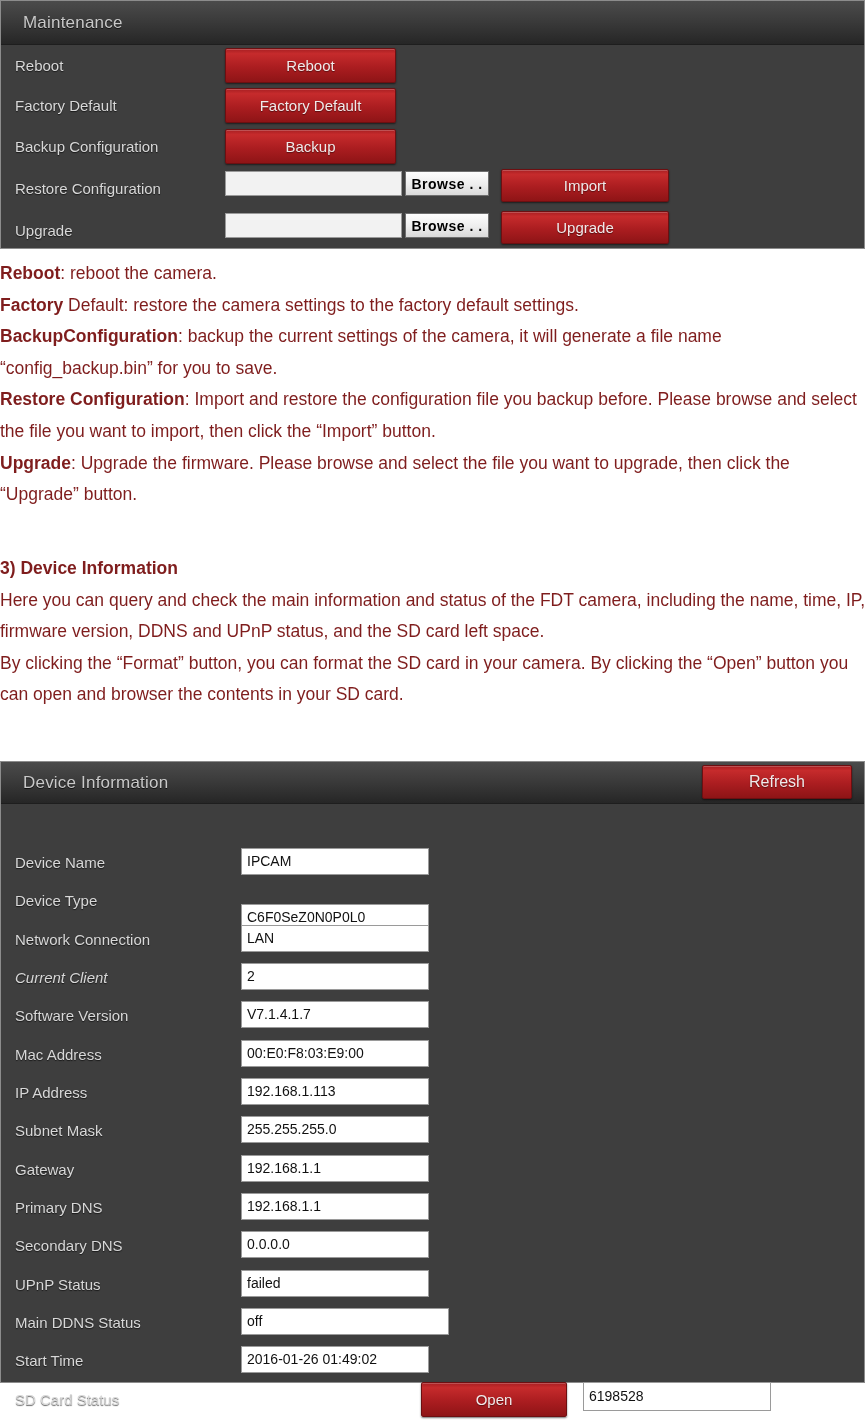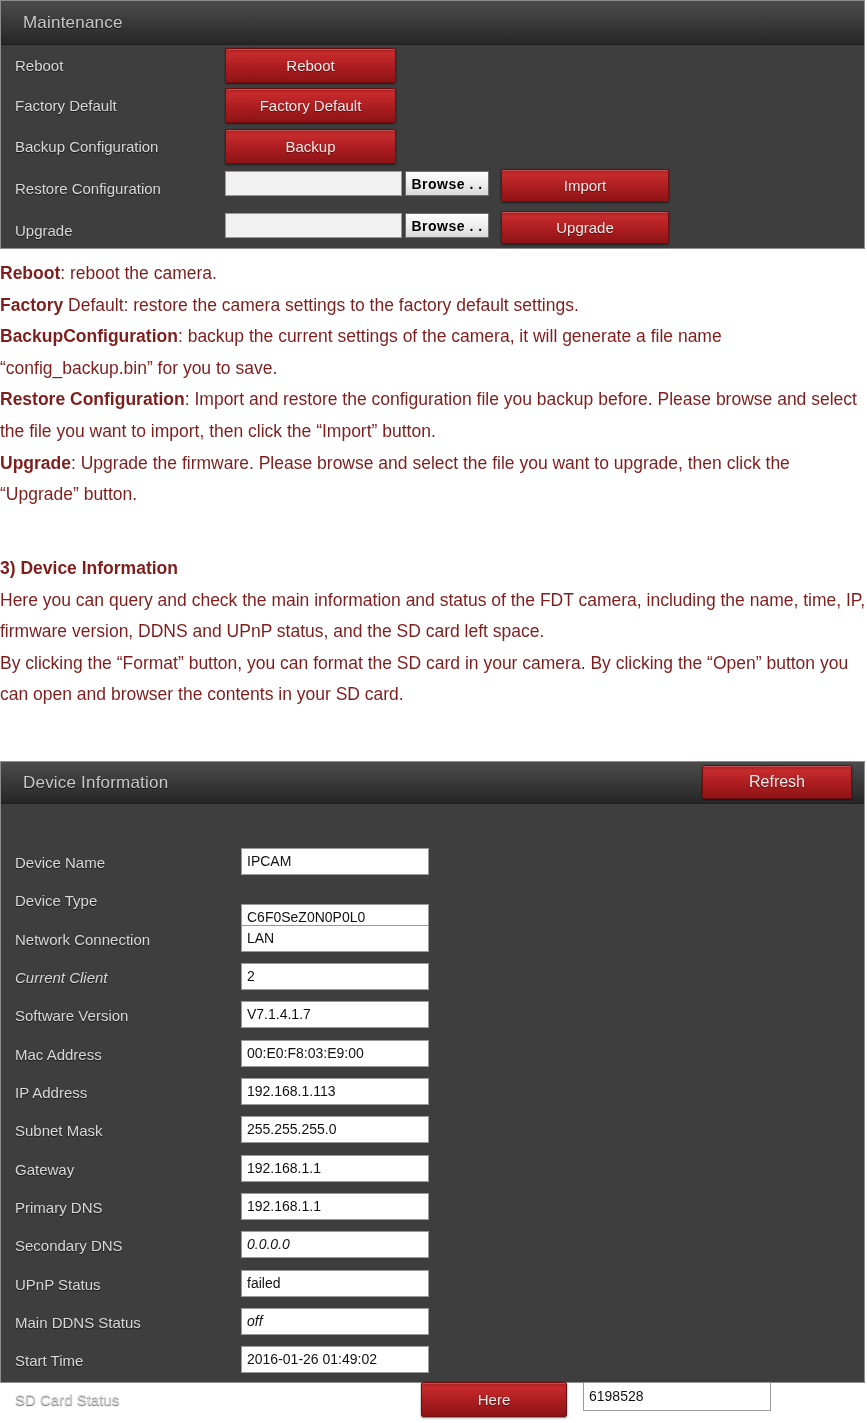--- a/index.html
+++ b/index.html
@@ -210,32 +210,32 @@
     <div class="row-label" style="left:14px; top:318px;">Subnet Mask</div>
     <div class="txt-input white" style="left:240px; top:312px; width:188px; height:27px;">255.255.255.0</div>
 
     <div class="row-label" style="left:14px; top:357px;">Gateway</div>
     <div class="txt-input white" style="left:240px; top:351px; width:188px; height:27px;">192.168.1.1</div>
 
     <div class="row-label" style="left:14px; top:395px;">Primary DNS</div>
     <div class="txt-input white" style="left:240px; top:389px; width:188px; height:27px;">192.168.1.1</div>
 
     <div class="row-label" style="left:14px; top:433px;">Secondary DNS</div>
-    <div class="txt-input white" style="left:240px; top:427px; width:188px; height:27px;font-style:italic;">0.0.0.0</div>
+    <div class="txt-input white" style="left:240px; top:427px; width:188px; height:27px;">0.0.0.0</div>
 
     <div class="row-label" style="left:14px; top:472px;">UPnP Status</div>
     <div class="txt-input white" style="left:240px; top:466px; width:188px; height:27px;">failed</div>
 
     <div class="row-label" style="left:14px; top:510px;">Main DDNS Status</div>
-    <div class="txt-input white" style="left:240px; top:504px; width:188px; height:27px;font-style:italic;">off</div>
+    <div class="txt-input white" style="left:240px; top:504px; width:208px; height:27px;">off</div>
 
     <div class="row-label" style="left:14px; top:548px;">Start Time</div>
     <div class="txt-input white" style="left:240px; top:542px; width:188px; height:27px;">2016-01-26 01:49:02</div>
 
     <div class="row-label" style="left:14px; top:587px;">SD Card Status</div>
-    <div class="btn-red" style="left:420px; top:578px; width:146px; height:35px;">Here</div>
+    <div class="btn-red" style="left:420px; top:578px; width:146px; height:35px;">Open</div>
     <div class="txt-input white" style="left:582px; top:578px; width:188px; height:29px;">6198528</div>
   </div>
 </div>
 
 <div class="prose" style="top:1430px;">
   <p class="heading">4) System Log</p>
 </div>
 
 </body></html>

